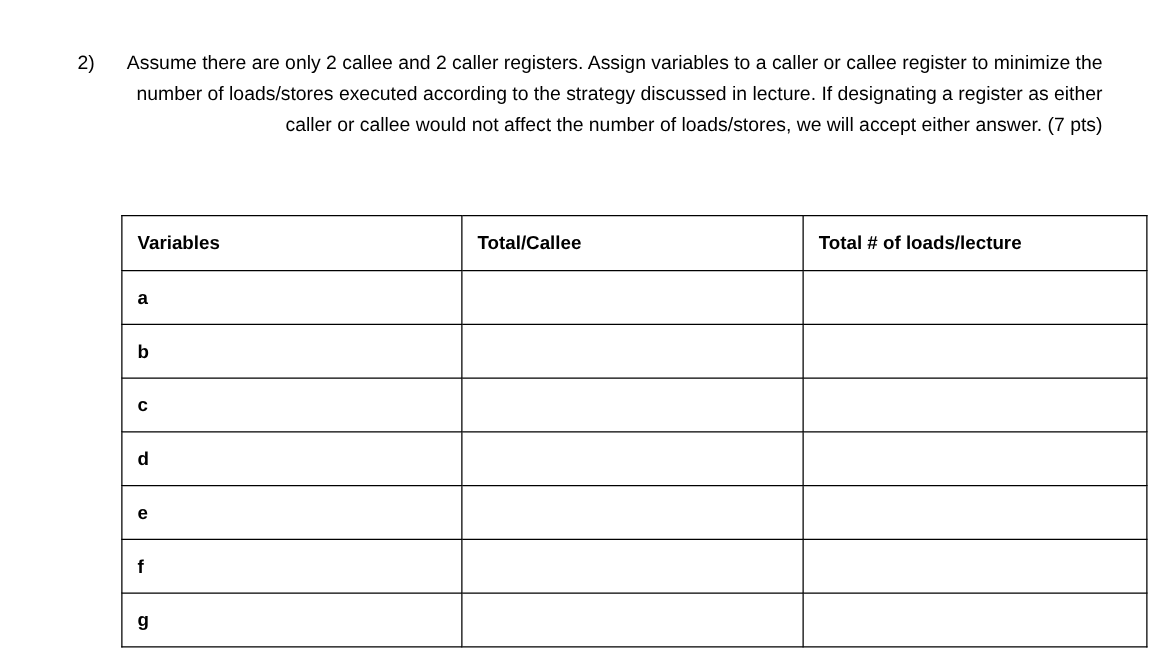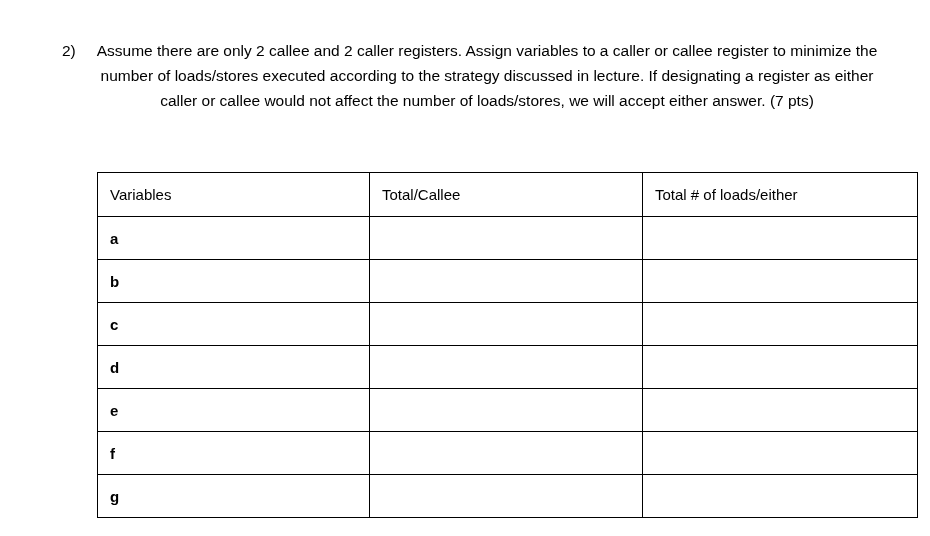--- a/index.html
+++ b/index.html
@@ -35,21 +35,21 @@
     flex: 0 0 30px;
     font-size: 15.5px;
     line-height: 25px;
     color: #000;
   }
   .q-text {
     flex: 1 1 auto;
     font-size: 15.5px;
     line-height: 25px;
     color: #000;
-    text-align: center;
+    text-align: right;
   }
 
   
   .table-wrap {
     position: absolute;
     left: 97px;
     top: 172px;
     width: 781px;
   }
   table.answers {
@@ -62,21 +62,21 @@
     height: 42px;
     padding: 0 0 0 12px;
     vertical-align: middle;
     font-size: 15px;
     font-weight: bold;
     color: #000;
   }
   table.answers tr.header-row td {
     height: 43px;
     font-size: 15px;
-    font-weight: normal;
+    font-weight: bold;
   }
   .col-var { width: 259px; }
   .col-type { width: 260px; }
   .col-total { width: 262px; }
 </style>
 </head>
 <body>
 
 <div class="page">
 
@@ -84,21 +84,21 @@
     <div class="q-number">2)</div>
     <div class="q-text">Assume there are only 2 callee and 2 caller registers. Assign variables to a caller or callee register to minimize the number of loads/stores executed according to the strategy discussed in lecture. If designating a register as either caller or callee would not affect the number of loads/stores, we will accept either answer. (7 pts)</div>
   </div>
 
   <div class="table-wrap">
     <table class="answers">
       <tbody>
         <tr class="header-row">
           <td class="col-var">Variables</td>
           <td class="col-type">Total/Callee</td>
-          <td class="col-total">Total # of loads/either</td>
+          <td class="col-total">Total # of loads/lecture</td>
         </tr>
         <tr>
           <td class="col-var">a</td>
           <td class="col-type"></td>
           <td class="col-total"></td>
         </tr>
         <tr>
           <td class="col-var">b</td>
           <td class="col-type"></td>
           <td class="col-total"></td>

